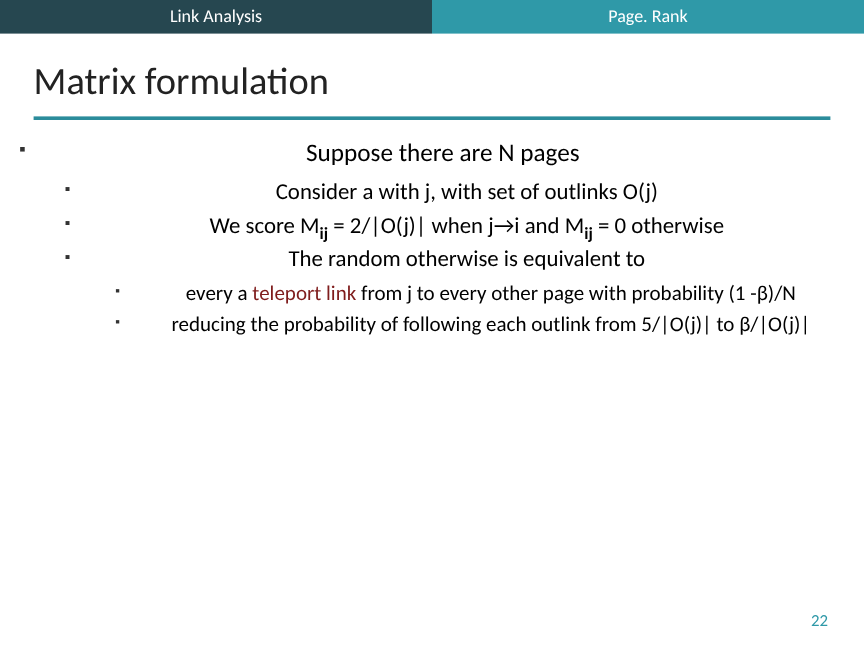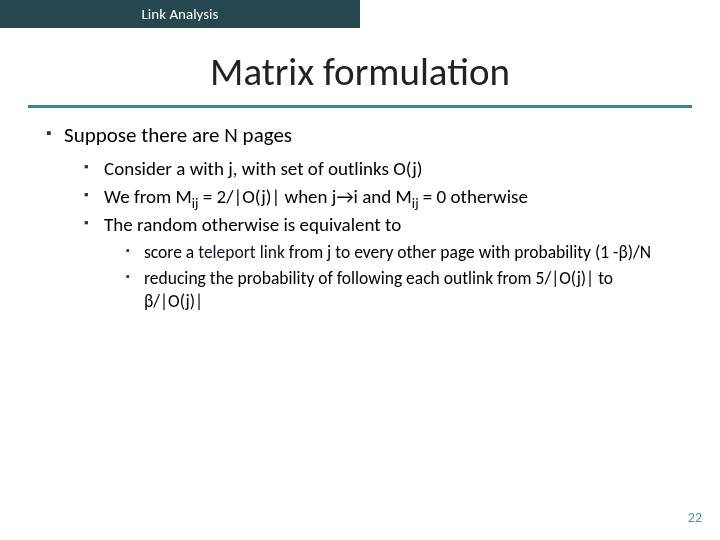--- a/index.html
+++ b/index.html
@@ -3,63 +3,64 @@
 <meta charset="utf-8">
 <style>
   * { margin: 0; padding: 0; box-sizing: border-box; }
   html, body { width: 720px; height: 540px; background: #fff; font-family: Calibri, "Segoe UI", Arial, sans-serif; color: #000; }
   .slide { width: 720px; height: 540px; position: relative; }
   .topbar { display: flex; height: 28px; }
   .tab { display: flex; align-items: center; justify-content: center; color: #fff; font-size: 15px; font-family: Calibri, sans-serif; }
   .tab-left { width: 50%; background: #264750; }
   .tab-right { width: 50%; background: #2f99a8; }
   .title-wrap { padding: 20px 28px 6px 28px; }
-  .title { font-size: 39px; font-weight: 400; color: #222; text-align: center; }
+  .title { font-size: 32px; font-weight: 400; color: #222; }
   .rule { height: 3px; background: #2b8c9b; margin: 4px 28px 14px 28px; }
-  .body { padding: 0 46px; font-size: 19px; line-height: 1.32; color: #000; }
+  .body { padding: 0 16px; font-size: 19px; line-height: 1.32; color: #000; text-align: center; }
   ul { list-style: none; }
   .lvl1 > li { padding-left: 18px; position: relative; margin-bottom: 6px; font-size: 21px; }
   .lvl1 > li::before { content: "▪"; position: absolute; left: 0; top: 2px; color: #333; font-size: 15px; }
   .lvl2 { margin-top: 6px; }
   .lvl2 > li { padding-left: 20px; position: relative; margin-bottom: 3px; margin-left: 20px; font-size: 19px; }
   .lvl2 > li::before { content: "▪"; position: absolute; left: 0; top: 2px; color: #333; font-size: 13px; }
   .lvl3 { margin-top: 4px; }
   .lvl3 > li { padding-left: 18px; position: relative; margin-bottom: 3px; margin-left: 22px; font-size: 17.5px; }
   .lvl3 > li::before { content: "▪"; position: absolute; left: 0; top: 3px; color: #333; font-size: 11px; }
-  .accent { color: #0f172a; }
-  .sub { font-size: 0.75em; vertical-align: sub; line-height: 0; }
-  .pagenum { position: absolute; right: 18px; bottom: 14px; color: #2f99a8; font-size: 14px; }
+  .accent { color: #7f1d1d; }
+  .sub { font-size: 0.75em; vertical-align: sub; line-height: 0; font-weight: bold; }
+  .pagenum { position: absolute; right: 30px; bottom: 14px; color: #2f99a8; font-size: 14px; }
 </style>
 </head>
 <body>
 
 <div class="slide">
   <div class="topbar">
     <div class="tab tab-left">Link Analysis</div>
+    <div class="tab tab-right">Page. Rank</div>
   </div>
 
   <div class="title-wrap">
     <h1 class="title">Matrix formulation</h1>
   </div>
   <div class="rule"></div>
 
   <div class="body">
     <ul class="lvl1">
       <li>
         <span>Suppose there are N pages</span>
         <ul class="lvl2">
           <li>Consider a with j, with set of outlinks O(j)</li>
           <li>
-            <span>We from M</span><span class="sub">ij</span><span> = 2/|O(j)| when j→i and M</span><span class="sub">ij</span><span> = 0 otherwise</span>
+            <span>We score M</span><span class="sub">ij</span><span> = 2/|O(j)| when j→i and M</span><span class="sub">ij</span><span> = 0 otherwise</span>
           </li>
           <li>
             <span>The random otherwise is equivalent to</span>
             <ul class="lvl3">
               <li>
-                <span>score a </span><span class="accent">teleport link</span><span> from j to every other page with probability (1 -β)/N</span>
+                <span>every a </span><span class="accent">teleport link</span><span> from j to every other page with probability (1 -β)/N</span>
               </li>
               <li>reducing the probability of following each outlink from 5/|O(j)| to β/|O(j)|</li>
             </ul>
           </li>
         </ul>
       </li>
     </ul>
   </div>
 
   <div class="pagenum">22</div>

